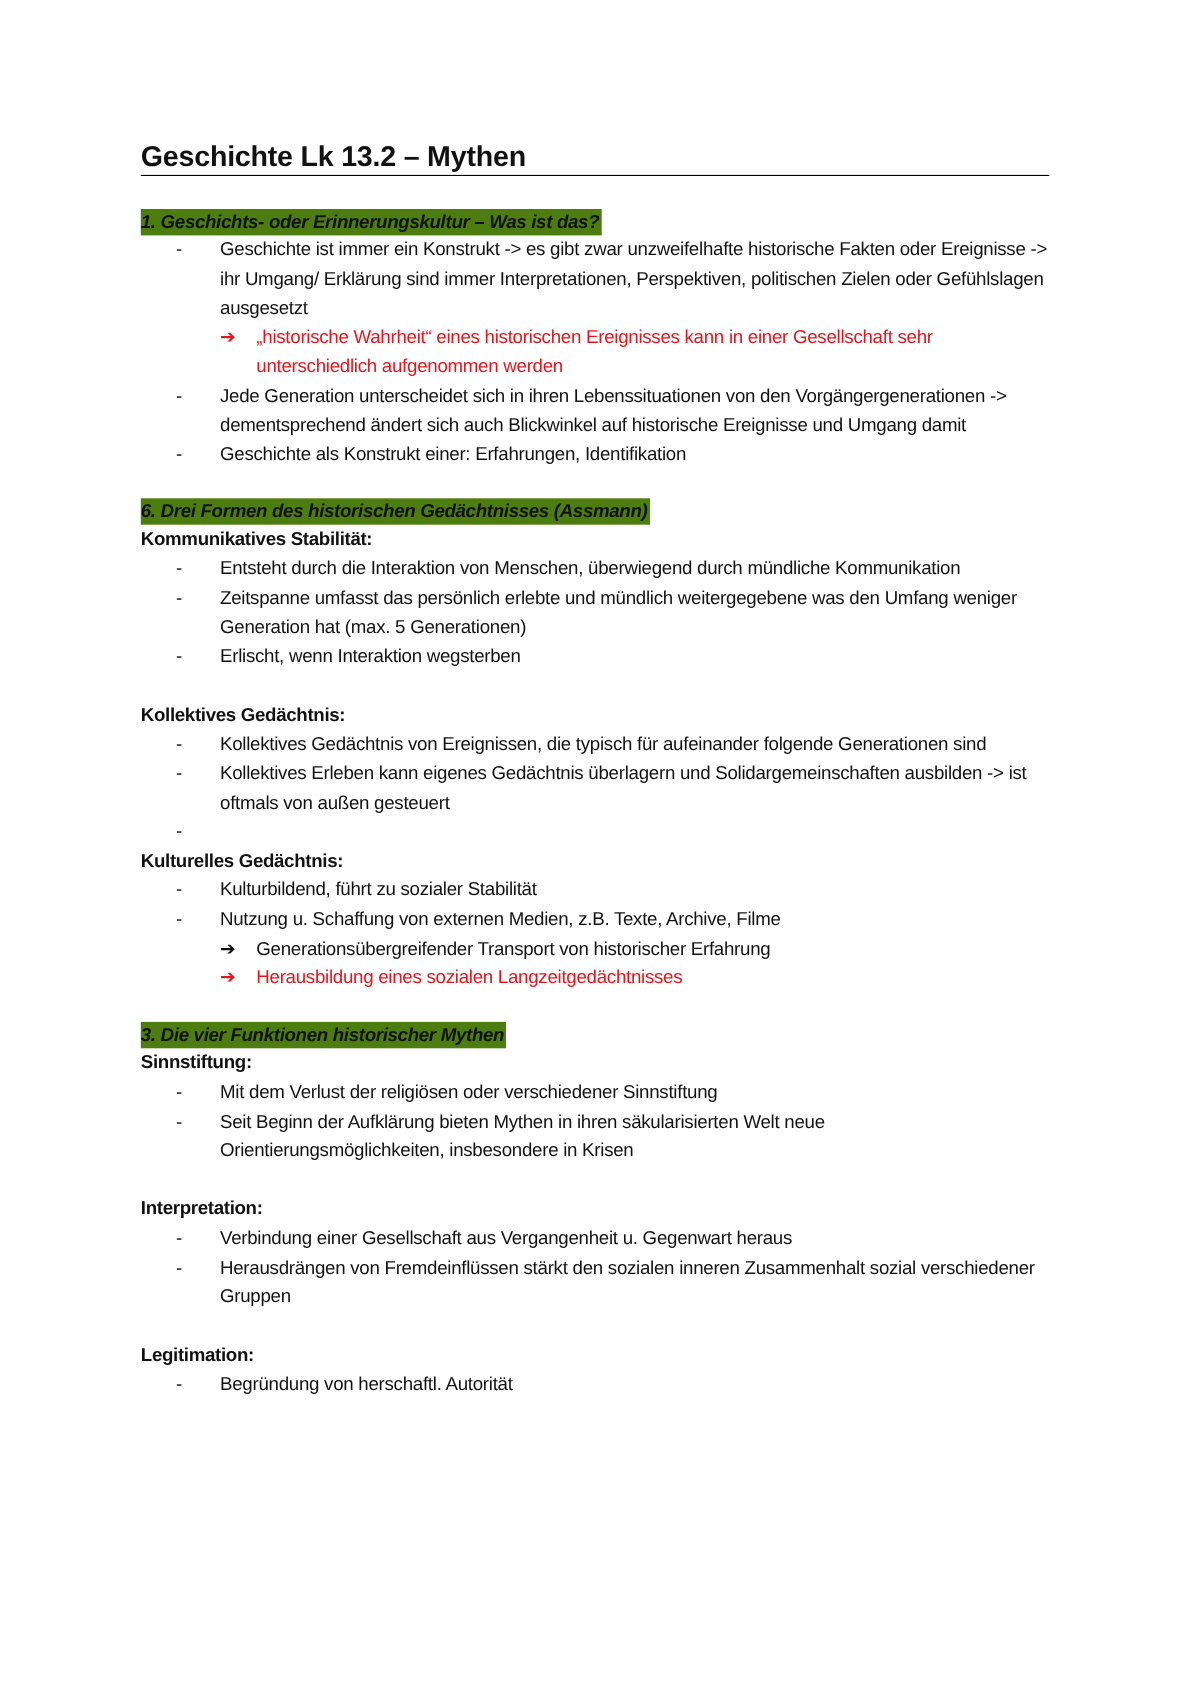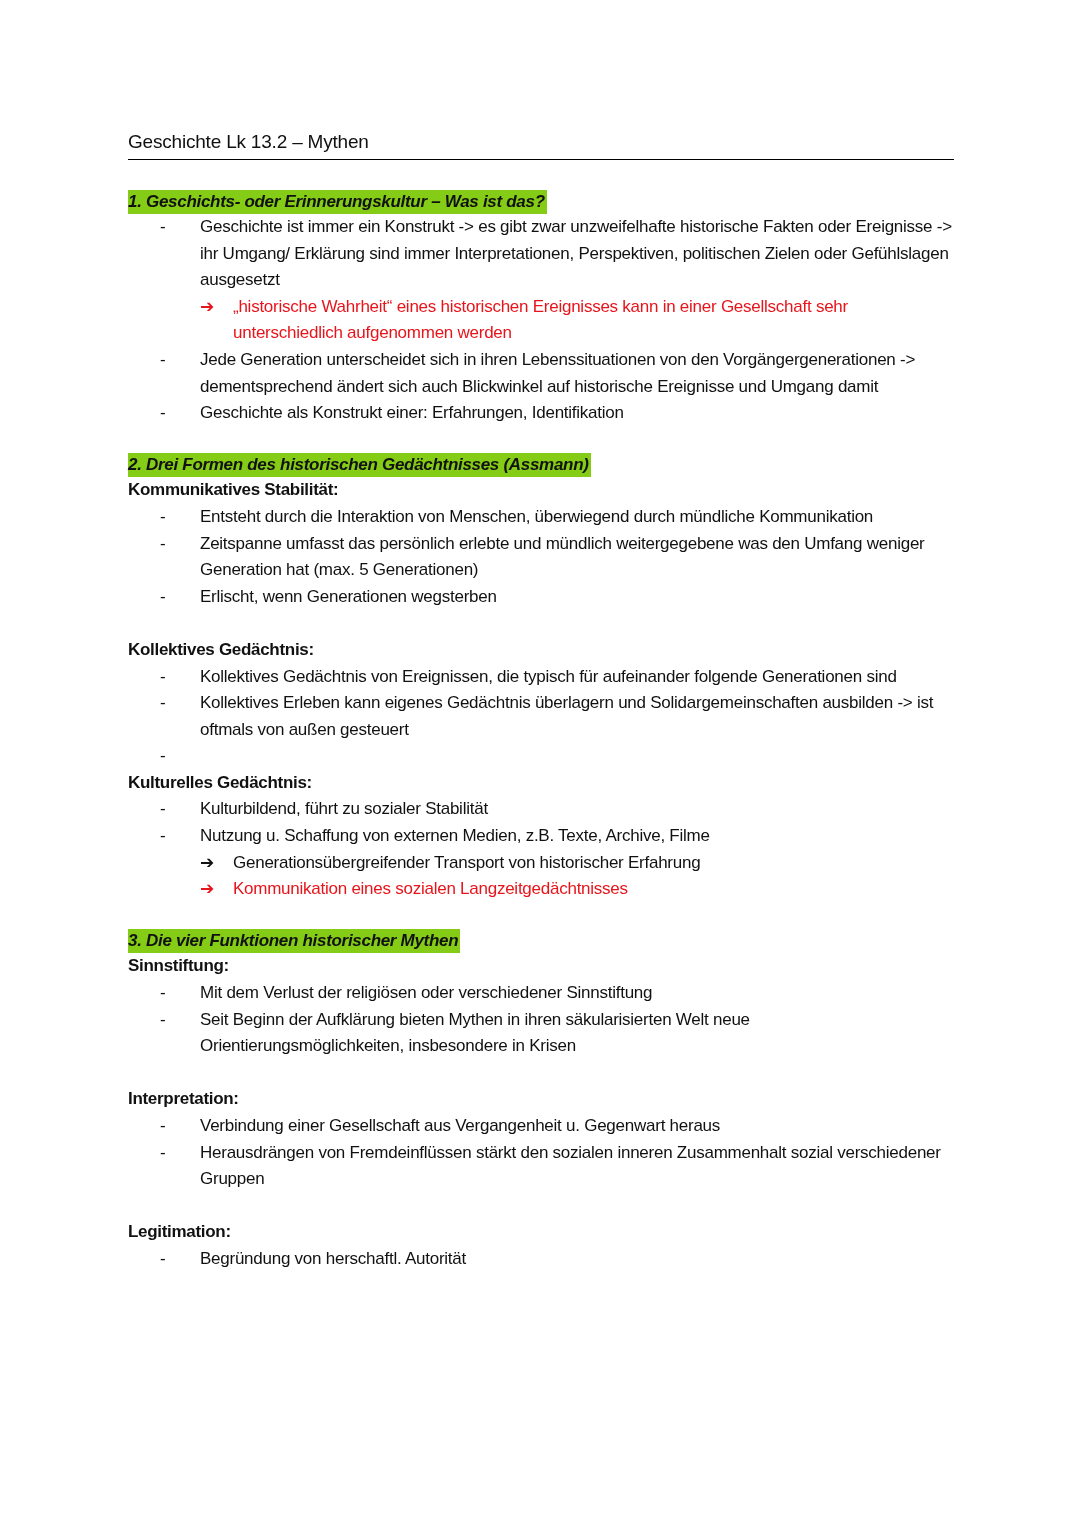--- a/index.html
+++ b/index.html
@@ -3,25 +3,25 @@
 <meta charset="utf-8">
 <style>
   html, body { margin: 0; padding: 0; background: #ffffff; }
   body {
     width: 1080px; height: 1529px; position: relative; overflow: hidden;
     font-family: "Liberation Sans", "DejaVu Sans", sans-serif;
     color: #111111;
   }
   .page { position: absolute; left: 128px; top: 128px; width: 826px; }
   .title {
-    font-size: 19px; font-weight: normal; letter-spacing: -0.2px;
+    font-size: 26px; font-weight: bold; letter-spacing: -0.2px;
     padding-bottom: 3px; border-bottom: 1.5px solid #000; height: 28px; line-height: 28px;
   }
   .section-head {
-    display: inline-block; background: #84cc16; font-weight: bold; font-style: italic;
+    display: inline-block; background: #4d7c0f; font-weight: bold; font-style: italic;
     font-size: 17px; line-height: 24px; padding: 0 2px 0 0; letter-spacing: -0.3px;
   }
   .sub-head { font-weight: bold; font-size: 17px; line-height: 26.6px; letter-spacing: -0.3px; }
   ul.dash { list-style: none; margin: 0; padding: 0; }
   ul.dash > li { position: relative; padding-left: 72px; font-size: 17px; line-height: 26.6px; letter-spacing: -0.25px; }
   ul.dash > li .dash-mark { position: absolute; left: 32px; top: 0; }
   ul.arrow { list-style: none; margin: 0; padding: 0; }
   ul.arrow > li { position: relative; padding-left: 33px; font-size: 17px; line-height: 26.6px; letter-spacing: -0.25px; }
   ul.arrow > li .arrow-mark { position: absolute; left: 0; top: 0; font-weight: bold; }
   .red { color: #e8141b; }
@@ -56,28 +56,28 @@
       <li>
         <span class="dash-mark">-</span>
         <span>Geschichte als Konstrukt einer: Erfahrungen, Identifikation</span>
       </li>
     </ul>
   </div>
 
   <div class="gap"></div>
 
   <div>
-    <div class="section-head">2. Drei Formen des historischen Gedächtnisses (Assmann)</div>
+    <div class="section-head">6. Drei Formen des historischen Gedächtnisses (Assmann)</div>
 
     <div>
       <div class="sub-head">Kommunikatives Stabilität:</div>
       <ul class="dash">
         <li><span class="dash-mark">-</span><span>Entsteht durch die Interaktion von Menschen, überwiegend durch mündliche Kommunikation</span></li>
         <li><span class="dash-mark">-</span><span>Zeitspanne umfasst das persönlich erlebte und mündlich weitergegebene was den Umfang weniger Generation hat (max. 5 Generationen)</span></li>
-        <li><span class="dash-mark">-</span><span>Erlischt, wenn Generationen wegsterben</span></li>
+        <li><span class="dash-mark">-</span><span>Erlischt, wenn Interaktion wegsterben</span></li>
       </ul>
     </div>
 
     <div class="gap"></div>
 
     <div>
       <div class="sub-head">Kollektives Gedächtnis:</div>
       <ul class="dash">
         <li><span class="dash-mark">-</span><span>Kollektives Gedächtnis von Ereignissen, die typisch für aufeinander folgende Generationen sind</span></li>
         <li><span class="dash-mark">-</span><span>Kollektives Erleben kann eigenes Gedächtnis überlagern und Solidargemeinschaften ausbilden -&gt; ist oftmals von außen gesteuert</span></li>
@@ -92,21 +92,21 @@
       <ul class="dash">
         <li><span class="dash-mark">-</span><span>Kulturbildend, führt zu sozialer Stabilität</span></li>
         <li><span class="dash-mark">-</span><span>Nutzung u. Schaffung von externen Medien, z.B. Texte, Archive, Filme</span>
           <ul class="arrow">
             <li class="black">
               <span class="arrow-mark">➔</span>
               <span>Generationsübergreifender Transport von historischer Erfahrung</span>
             </li>
             <li class="red">
               <span class="arrow-mark">➔</span>
-              <span>Kommunikation eines sozialen Langzeitgedächtnisses</span>
+              <span>Herausbildung eines sozialen Langzeitgedächtnisses</span>
             </li>
           </ul>
         </li>
       </ul>
     </div>
   </div>
 
   <div class="gap"></div>
 
   <div>

